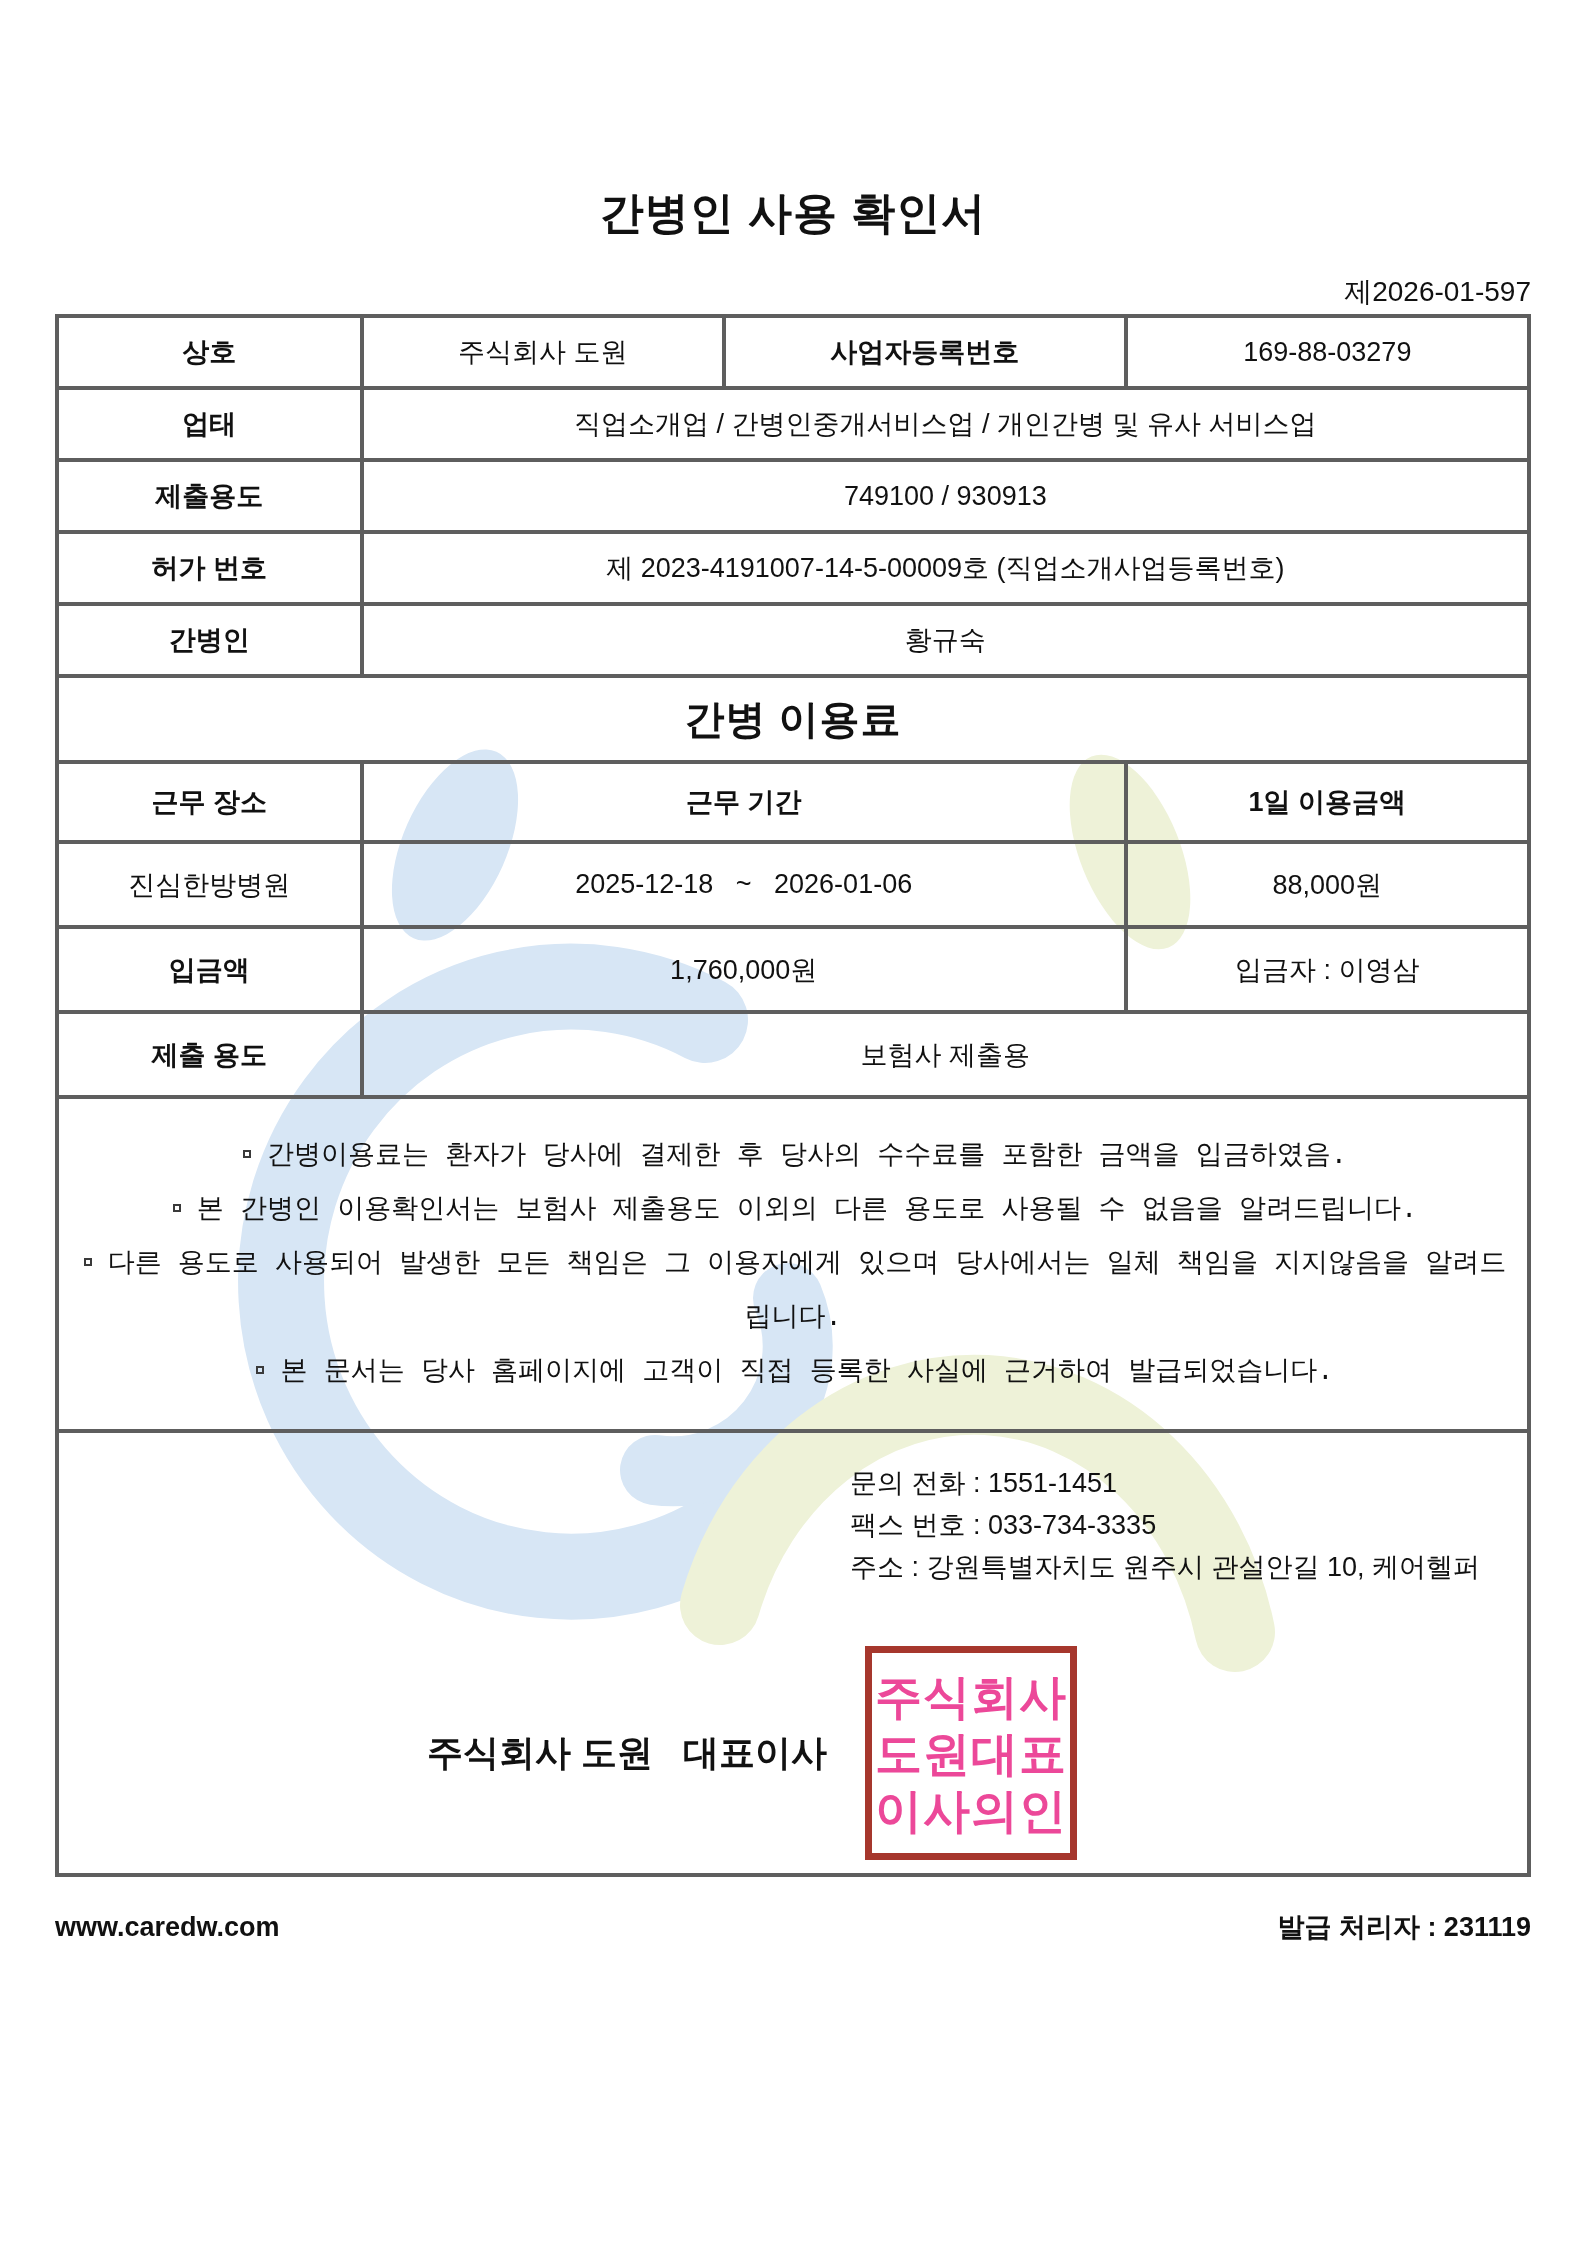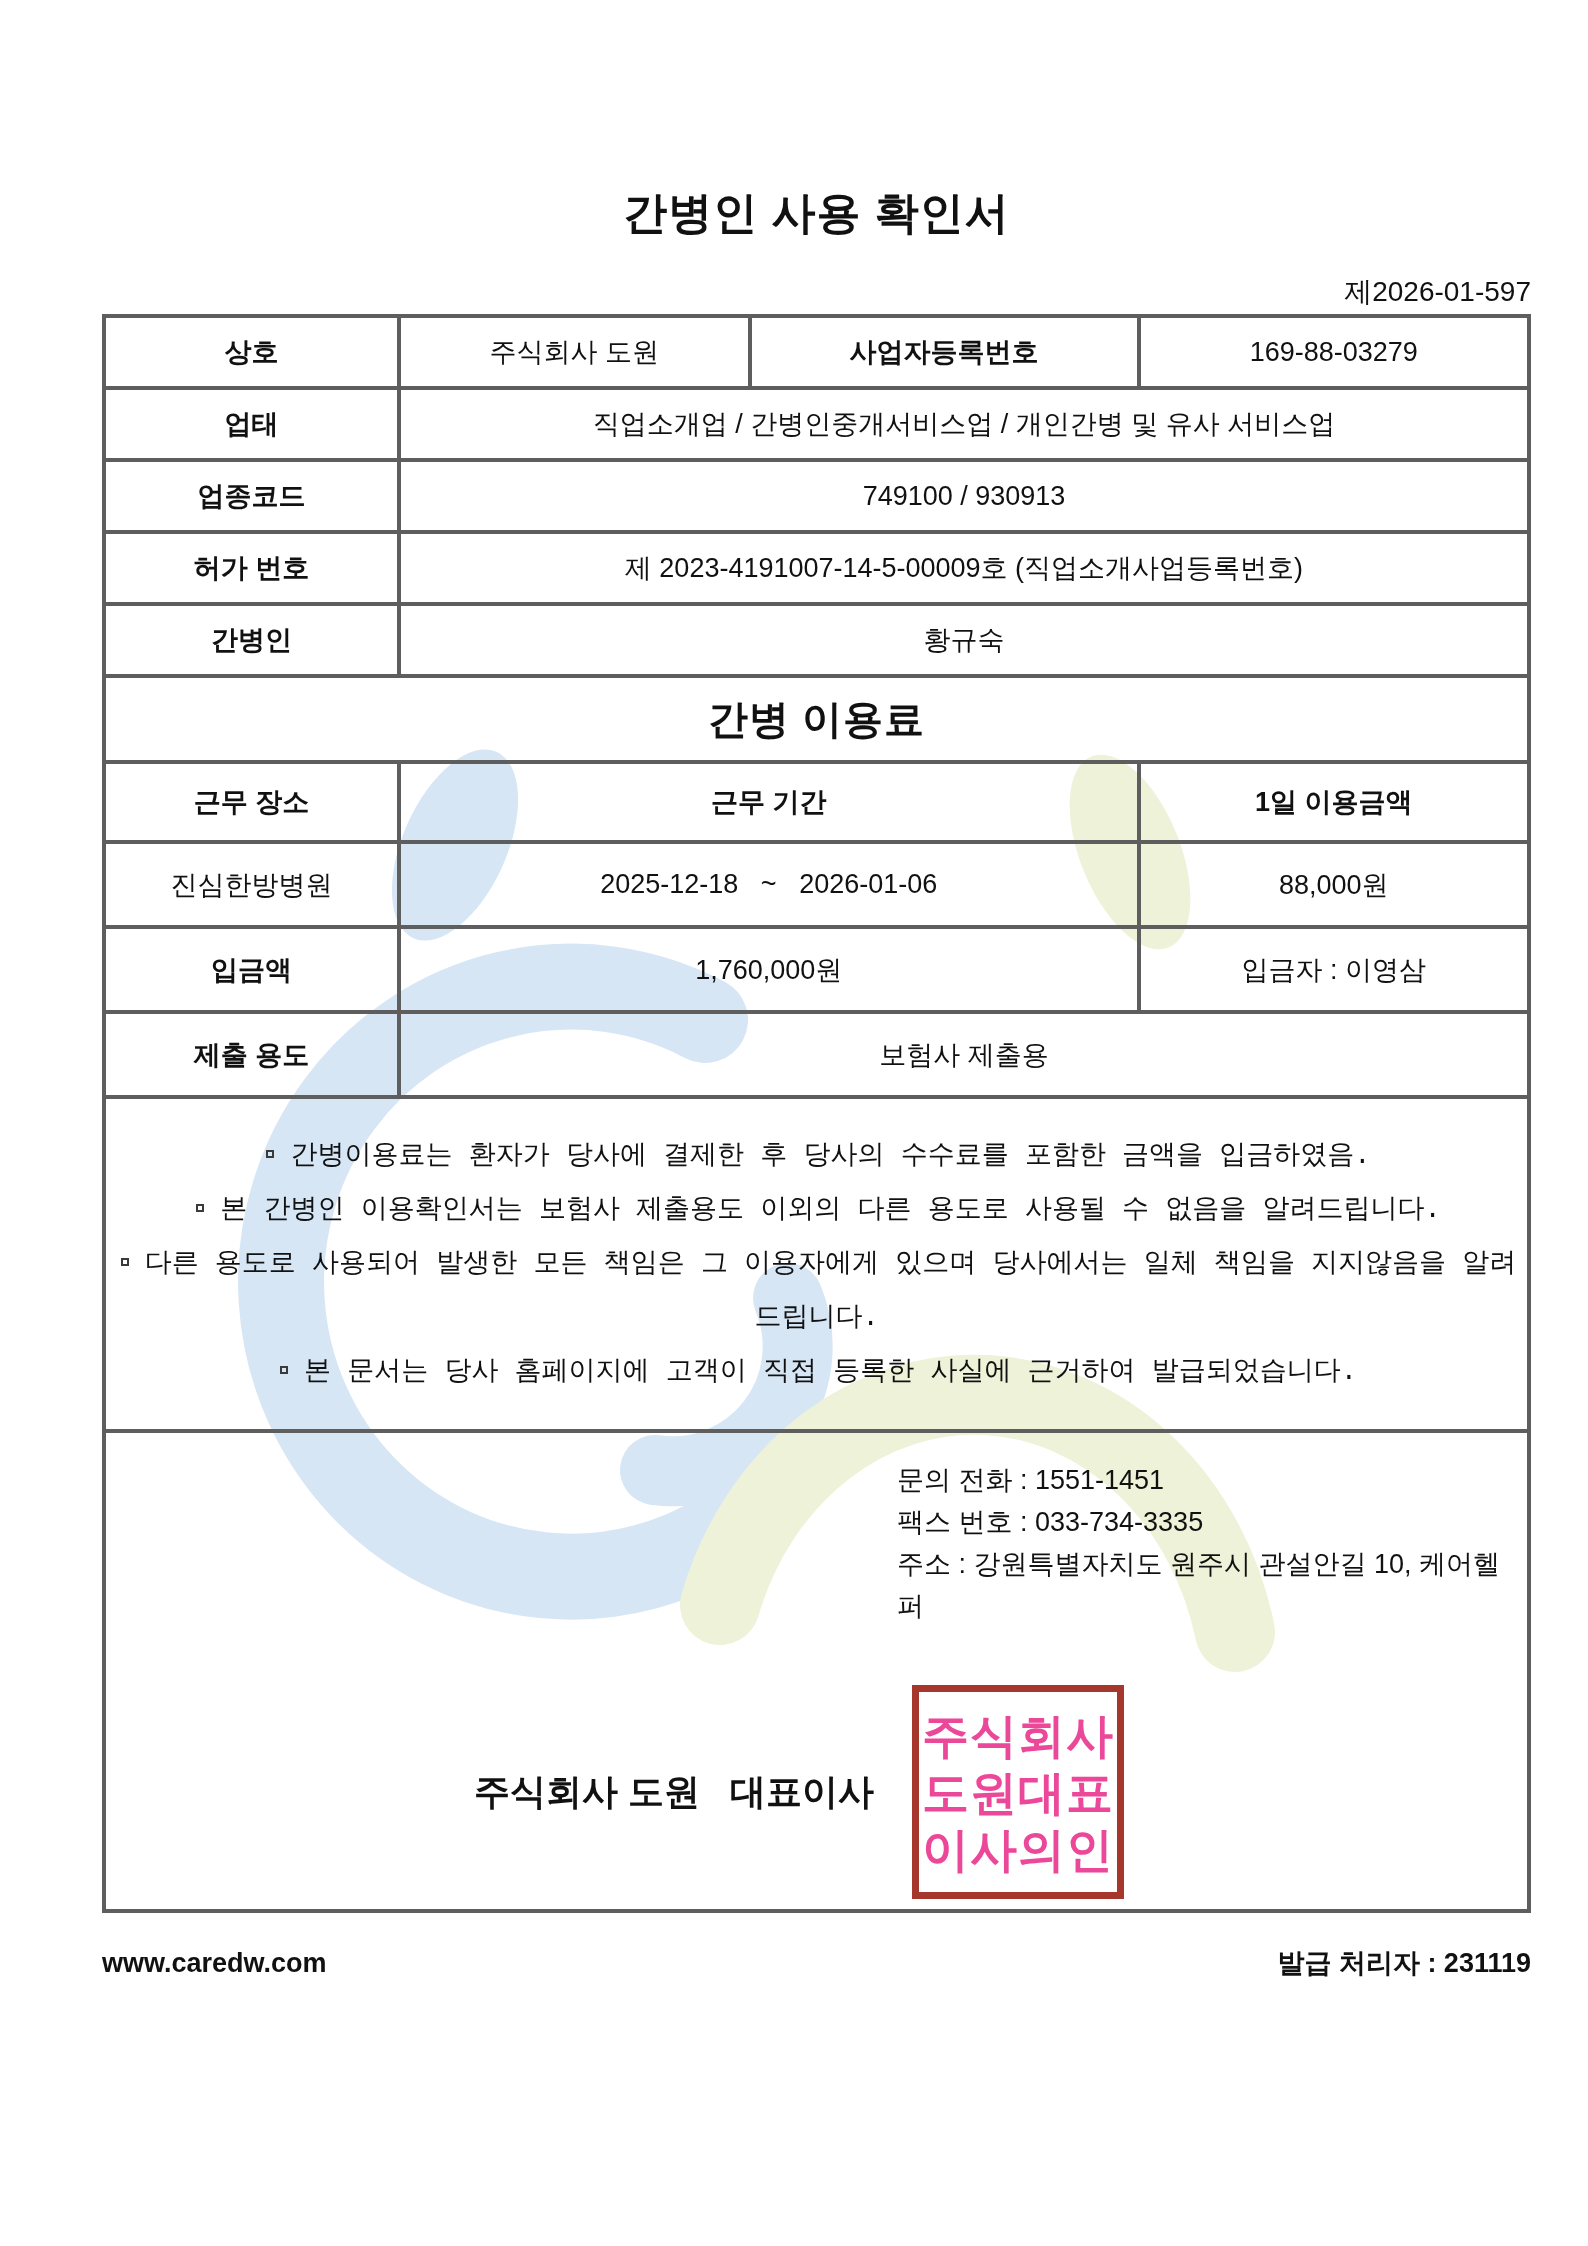--- a/index.html
+++ b/index.html
@@ -6,21 +6,21 @@
   html,body { background:#ffffff; }
   body {
     width:1588px; height:2246px;
     font-family:"Liberation Sans","DejaVu Sans",sans-serif;
     color:#111111;
     position:relative;
     overflow:hidden;
   }
   .page { position:absolute; inset:0; }
   .watermark { position:absolute; left:230px; top:590px; width:1060px; height:1090px; z-index:0; }
-  .content { position:absolute; inset:0; padding:0 57px 0 55px; z-index:1;margin-left:47px; }
+  .content { position:absolute; inset:0; padding:0 57px 0 55px; z-index:1; }
 
   .doc-title {
     margin-top:188px;
     text-align:center;
     font-size:44px; font-weight:bold;
     letter-spacing:1px;
     line-height:50px;
   }
   .doc-number {
     margin-top:38px; margin-bottom:6px;
@@ -143,21 +143,21 @@
           <td class="lbl">상호</td>
           <td>주식회사 도원</td>
           <td class="lbl">사업자등록번호</td>
           <td>169-88-03279</td>
         </tr>
         <tr class="r-std">
           <td class="lbl">업태</td>
           <td colspan="3">직업소개업 / 간병인중개서비스업 / 개인간병 및 유사 서비스업</td>
         </tr>
         <tr class="r-std">
-          <td class="lbl">업종코드</td>
+          <td class="lbl">제출용도</td>
           <td colspan="3">749100 / 930913</td>
         </tr>
         <tr class="r-std">
           <td class="lbl">허가 번호</td>
           <td colspan="3">제 2023-4191007-14-5-00009호 (직업소개사업등록번호)</td>
         </tr>
         <tr class="r-std">
           <td class="lbl">간병인</td>
           <td colspan="3">황규숙</td>
         </tr>

